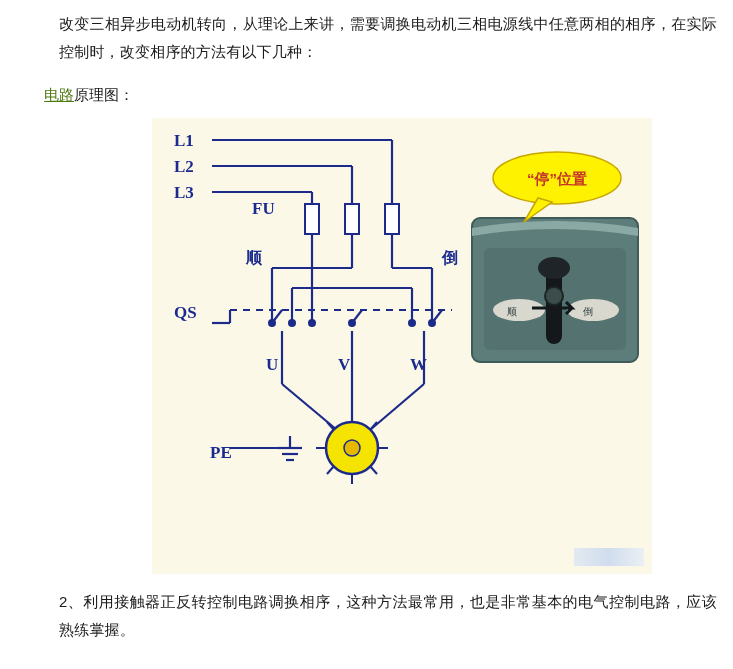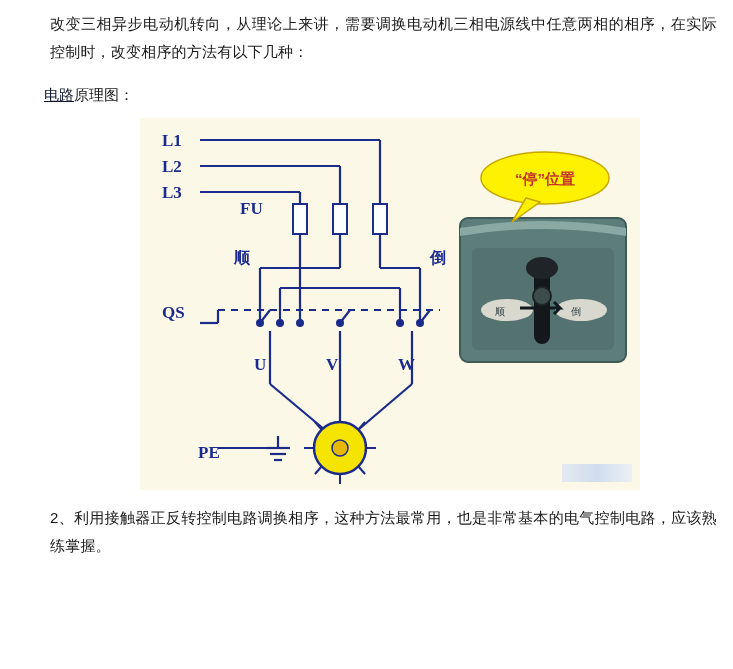--- a/index.html
+++ b/index.html
@@ -15,50 +15,51 @@
     overflow: hidden;
   }
   .page {
     position: relative;
     width: 733px;
     height: 669px;
     box-sizing: border-box;
     padding: 10px 16px 0 44px;
   }
   p.para {
-    margin: 0 0 16px 6px;
+    margin: 0 0 16px 15px;
     font-size: 15px;
     line-height: 28px;
     letter-spacing: 0.2px;
     text-align: justify;
     color: #1a1a1a;
   }
   p.para.tight {
     margin-bottom: 14px;
   }
   .link-line {
     margin: 0 0 10px 0;
     font-size: 15px;
     line-height: 26px;
     color: #1a1a1a;
   }
   .link-line .lk {
-    color: #0f172a;
+    color: #4d7c0f;
     text-decoration: underline;
   }
   .figure-wrap {
     margin: 0 0 14px 0;
     padding-left: 96px;
   }
   .figure {
     position: relative;
     width: 500px;
-    height: 372px;
+    height: 456px;
     background: #fbf8e8;
     border: 0;
+    margin-left: 12px;
   }
   .fig-svg {
     display: block;
   }
   .watermark {
     position: absolute;
     right: 8px;
     bottom: 8px;
     width: 70px;
     height: 18px;

